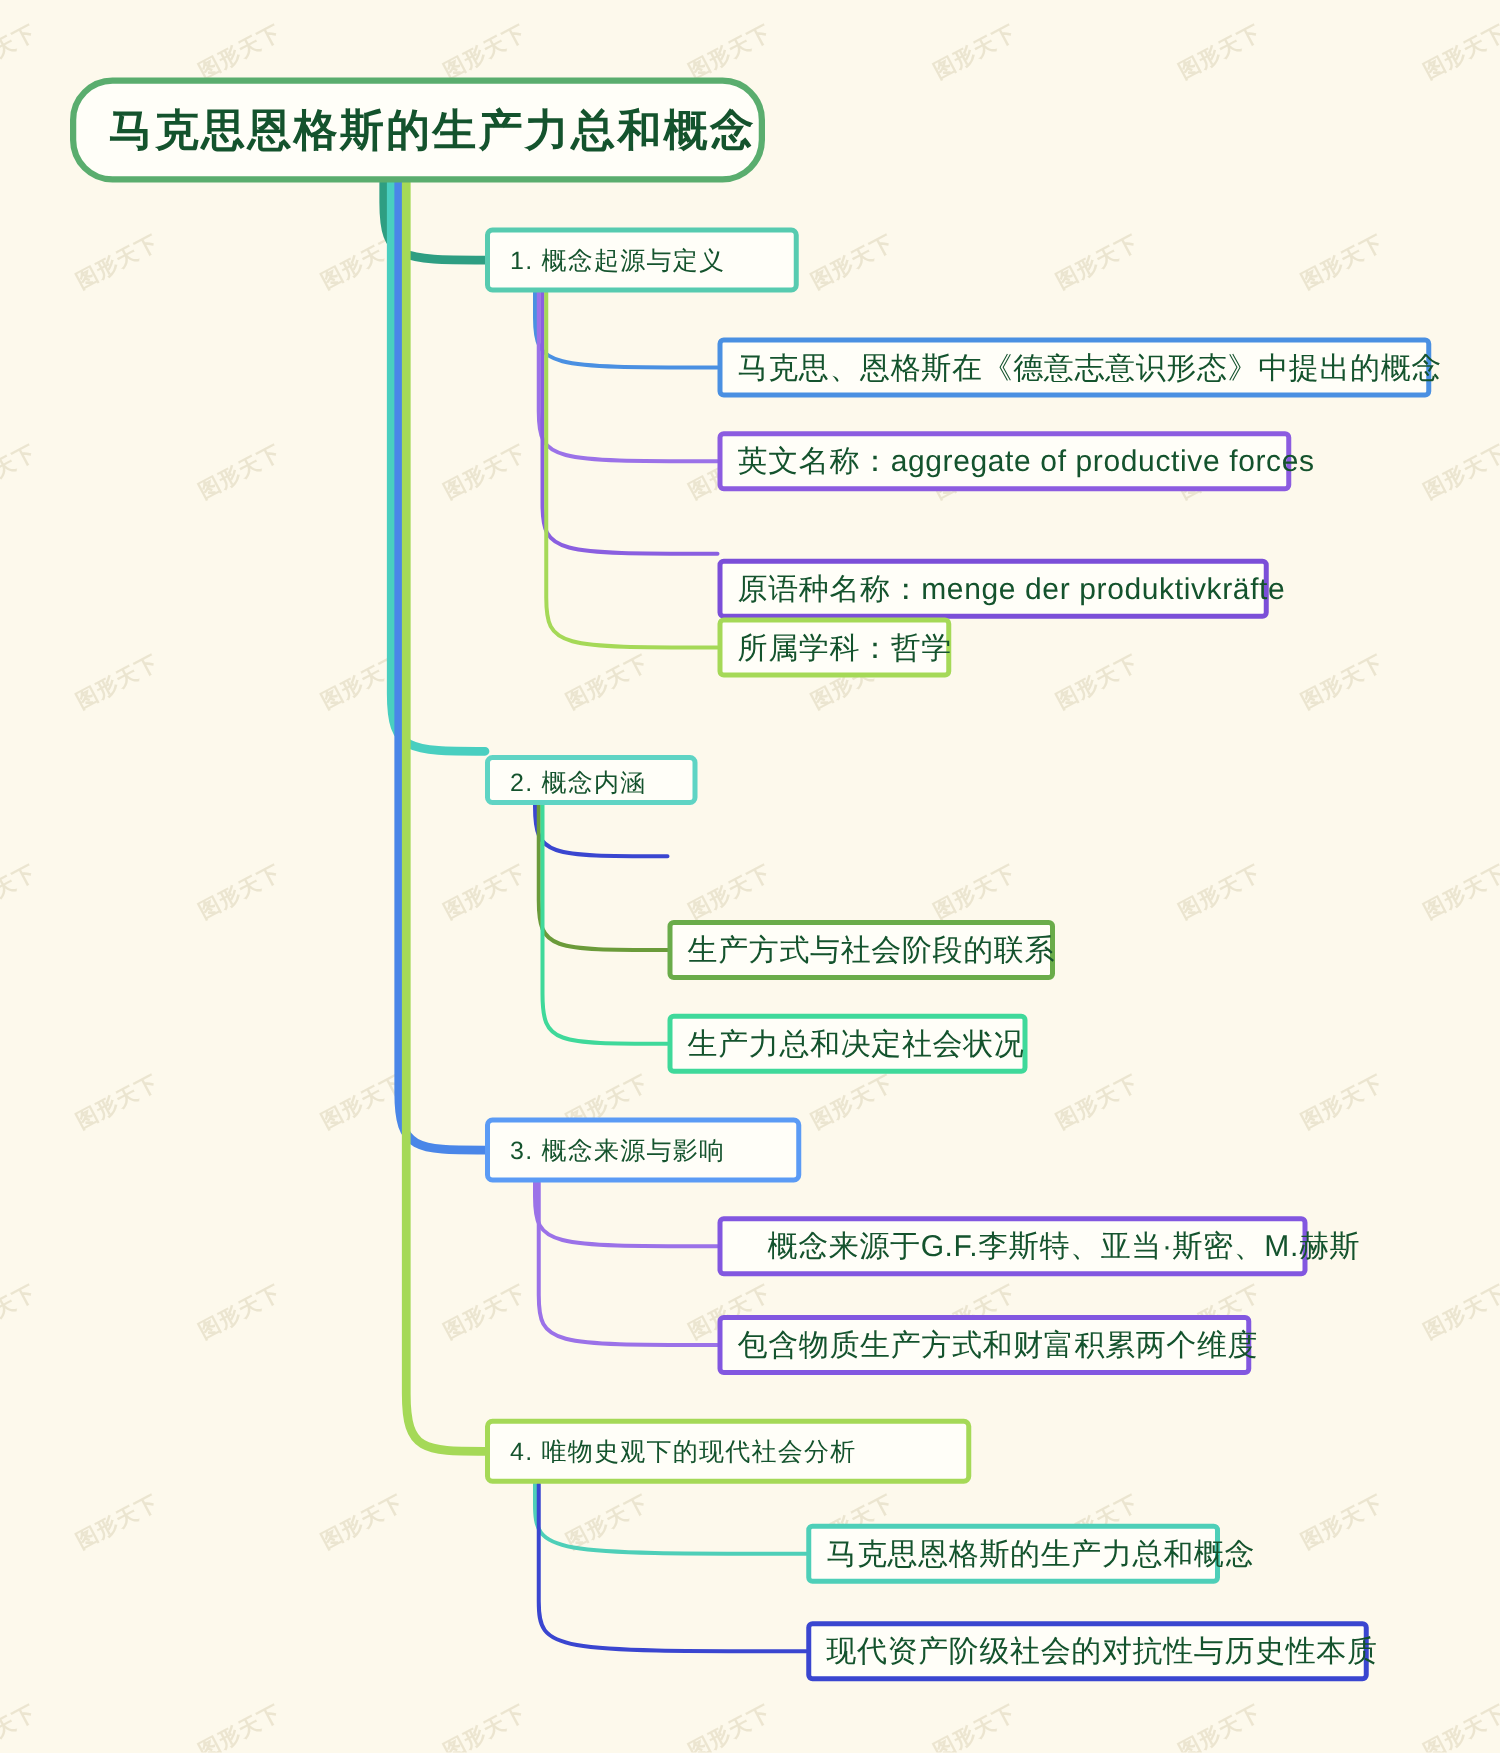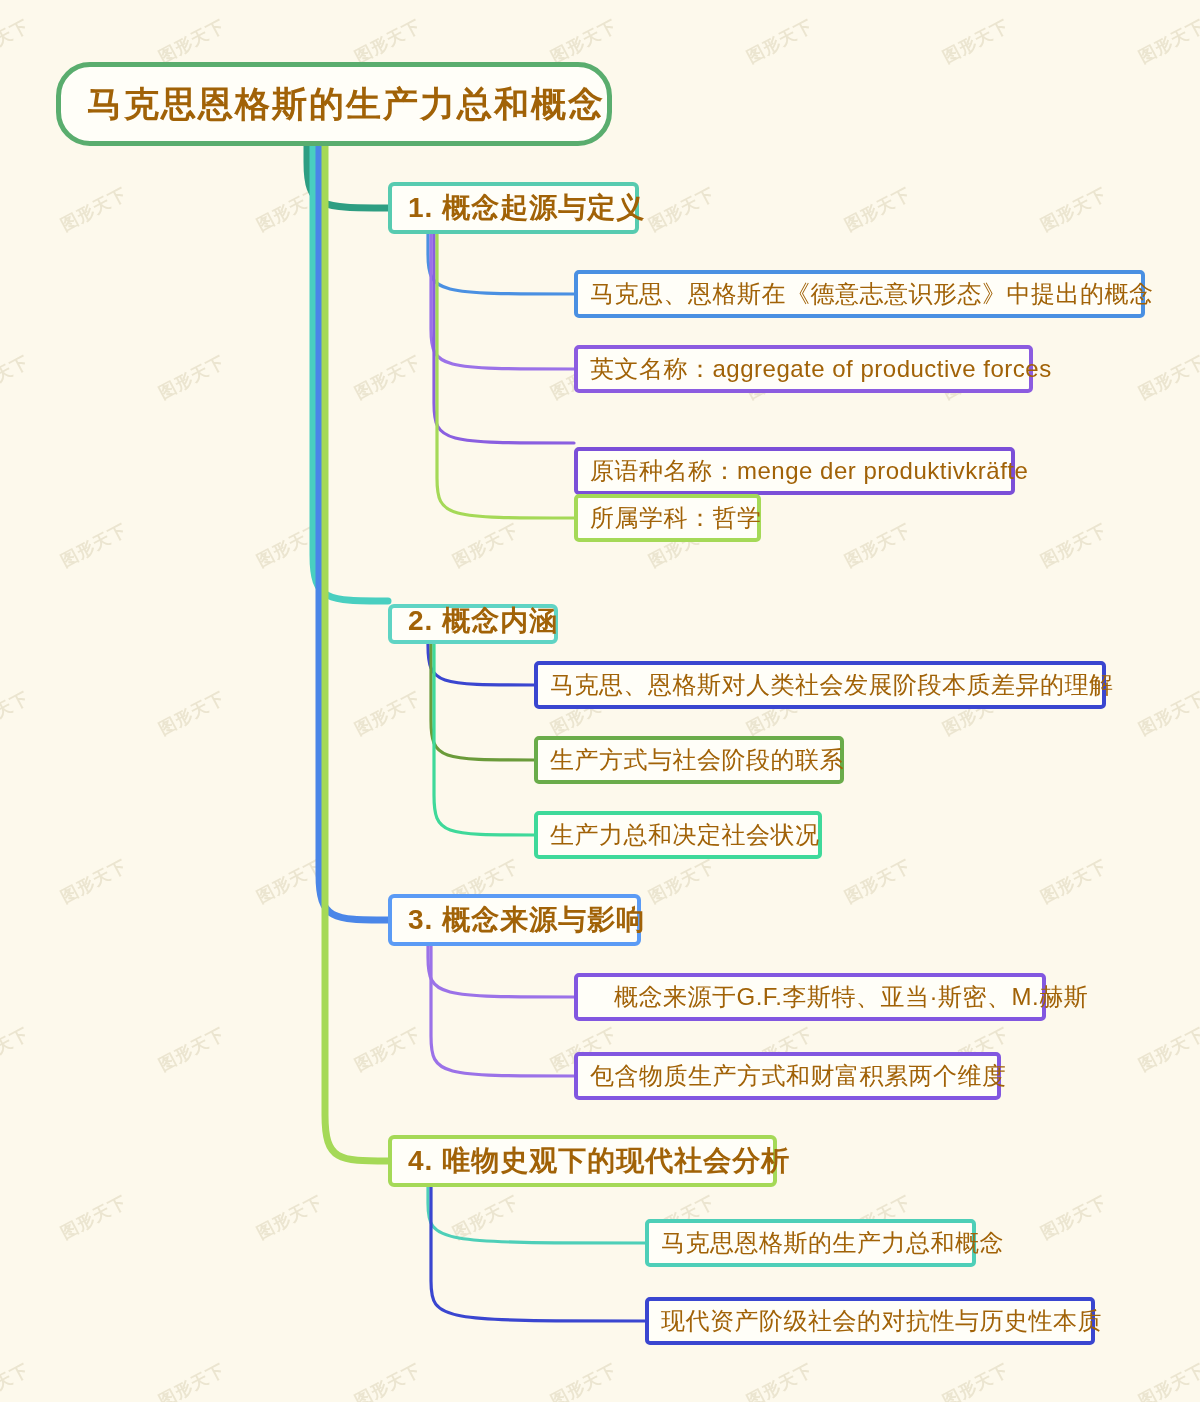--- a/index.html
+++ b/index.html
@@ -52,38 +52,38 @@
 
   
   .node {
     position: absolute;
     z-index: 2;
     background: #fffef8;
     box-sizing: border-box;
     display: flex;
     align-items: center;
     white-space: nowrap;
-    color: #a16207;
+    color: #14532d;
   }
 
   .node.root {
     border: 5px solid #5aad6e;
     border-radius: 34px;
     font-size: 35px;
     font-weight: 700;
     padding: 0 26px;
     letter-spacing: 2px;
   }
 
   .node.branch {
     border-width: 4px;
     border-style: solid;
     border-radius: 6px;
-    font-size: 28px;
-    font-weight: 700;
+    font-size: 20px;
+    font-weight: 400;
     padding: 0 16px;
     letter-spacing: 1px;
   }
 
   .node.leaf {
     border-width: 4px;
     border-style: solid;
     border-radius: 5px;
     font-size: 24px;
     font-weight: 400;
@@ -221,23 +221,20 @@
     </div>
     <div class="node leaf" style="left: 574px; top: 419px; width: 441px; height: 48px; border-color: rgb(123, 79, 216); margin-top: 28px;">
       <span>原语种名称：menge der produktivkräfte</span>
     </div>
     <div class="node leaf" style="left: 574px; top: 494px; width: 187px; height: 48px; border-color: rgb(165, 217, 87);">
       <span>所属学科：哲学</span>
     </div>
     <div class="node branch" style="left: 388px; top: 604px; width: 170px; height: 40px; border-color: rgb(95, 212, 196); align-items: flex-end;">
       <span>2. 概念内涵</span>
     </div>
-    <div class="node leaf" style="left: 534px; top: 661px; width: 572px; height: 48px; border-color: rgb(58, 70, 208);">
-      <span>马克思、恩格斯对人类社会发展阶段本质差异的理解</span>
-    </div>
     <div class="node leaf" style="left: 534px; top: 736px; width: 310px; height: 48px; border-color: rgb(106, 172, 74);">
       <span>生产方式与社会阶段的联系</span>
     </div>
     <div class="node leaf" style="left: 534px; top: 811px; width: 288px; height: 48px; border-color: rgb(63, 217, 154);">
       <span>生产力总和决定社会状况</span>
     </div>
     <div class="node branch" style="left: 388px; top: 894px; width: 253px; height: 52px; border-color: rgb(91, 155, 245);">
       <span>3. 概念来源与影响</span>
     </div>
     <div class="node leaf" style="left: 574px; top: 973px; width: 472px; height: 48px; border-color: rgb(130, 87, 224); padding-left: 36px;">

